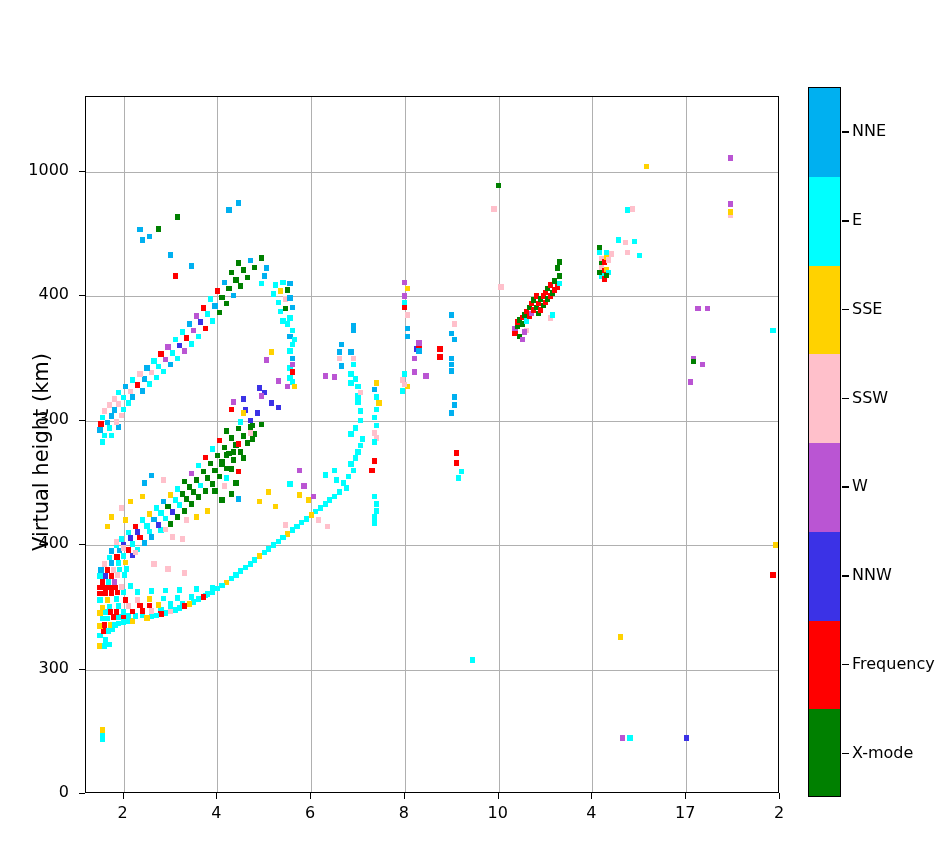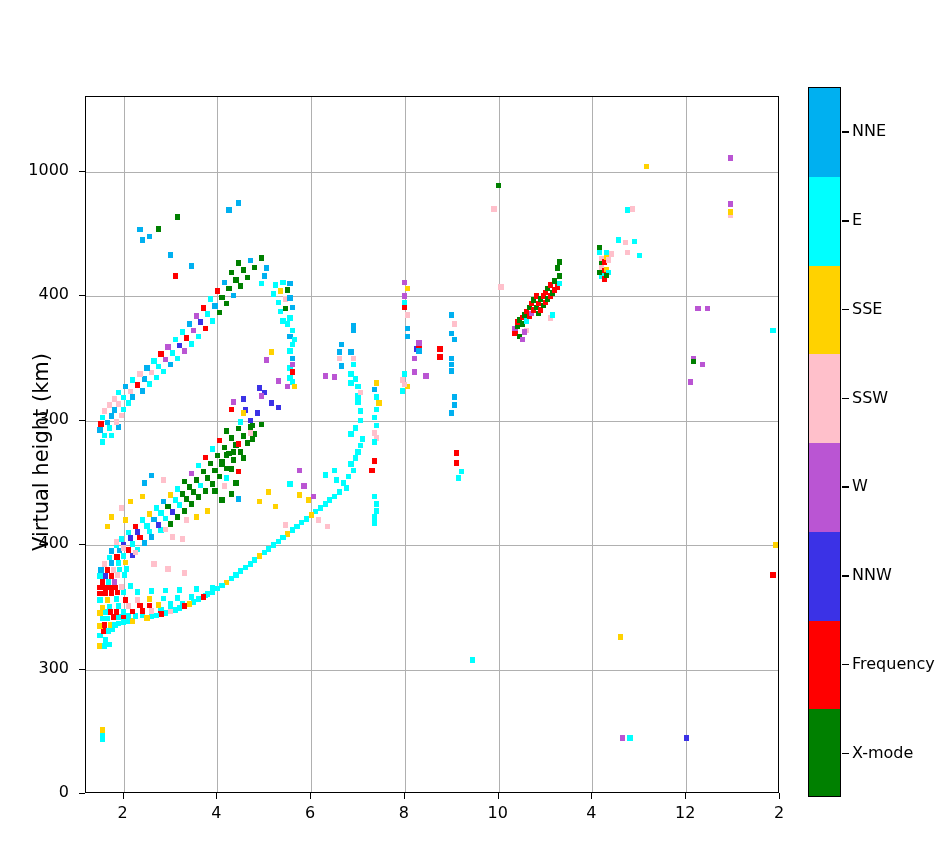--- a/index.html
+++ b/index.html
@@ -746,21 +746,21 @@
       <div class="ticklabel-x" style="left: 216.297px; top: 803px;">4</div>
       <div class="tick-x" style="left: 310.081px; top: 793px;"></div>
       <div class="ticklabel-x" style="left: 310.081px; top: 803px;">6</div>
       <div class="tick-x" style="left: 403.865px; top: 793px;"></div>
       <div class="ticklabel-x" style="left: 403.865px; top: 803px;">8</div>
       <div class="tick-x" style="left: 497.649px; top: 793px;"></div>
       <div class="ticklabel-x" style="left: 497.649px; top: 803px;">10</div>
       <div class="tick-x" style="left: 591.432px; top: 793px;"></div>
       <div class="ticklabel-x" style="left: 591.432px; top: 803px;">4</div>
       <div class="tick-x" style="left: 685.216px; top: 793px;"></div>
-      <div class="ticklabel-x" style="left: 685.216px; top: 803px;">12</div>
+      <div class="ticklabel-x" style="left: 685.216px; top: 803px;">17</div>
       <div class="tick-x" style="left: 779px; top: 793px;"></div>
       <div class="ticklabel-x" style="left: 779px; top: 803px;">2</div>
       <div class="tick-y" style="left: 79px; top: 793px;"></div>
       <div class="ticklabel-y" style="left: 9px; top: 793px;">0</div>
       <div class="tick-y" style="left: 79px; top: 668.536px;"></div>
       <div class="ticklabel-y" style="left: 9px; top: 668.536px;">300</div>
       <div class="tick-y" style="left: 79px; top: 544.071px;"></div>
       <div class="ticklabel-y" style="left: 9px; top: 544.071px;">400</div>
       <div class="tick-y" style="left: 79px; top: 419.607px;"></div>
       <div class="ticklabel-y" style="left: 9px; top: 419.607px;">300</div>

